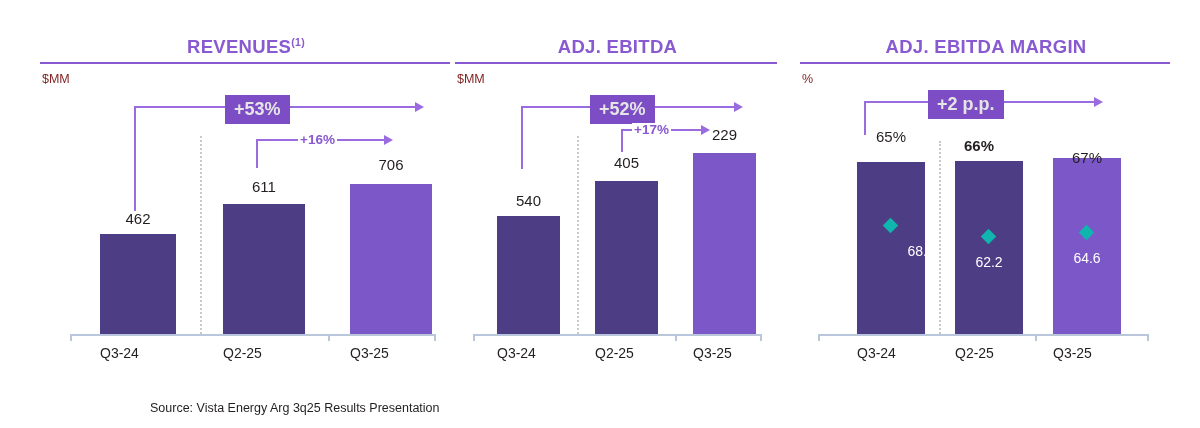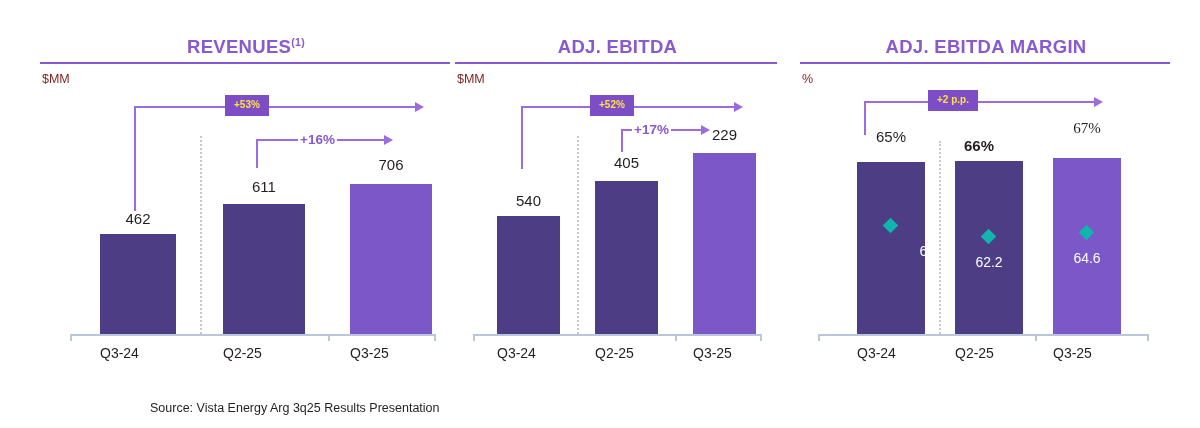--- a/index.html
+++ b/index.html
@@ -91,23 +91,23 @@
   .ann-arrow {
     position: absolute;
     width: 0; height: 0;
     border-top: 5.5px solid transparent;
     border-bottom: 5.5px solid transparent;
     border-left: 9px solid #9b6be0;
   }
   .ann-badge {
     position: absolute;
     background: #7c4dc4;
-    color: #fde047;
-    font-weight: bold;
-    font-size: 10px;
+    color: #e5e5e5;
+    font-weight: bold;
+    font-size: 18px;
     padding: 5px 9px 6px 9px;
     white-space: nowrap;
     line-height: 1;
   }
   .ann-text {
     position: absolute;
     color: #8859d0;
     font-weight: bold;
     font-size: 13.5px;
     white-space: nowrap;
@@ -230,27 +230,27 @@
     <div class="ann-hline" style="left:64px; top:89px; width:232px;"></div>
     <div class="ann-arrow" style="left:294px; top:85px;"></div>
     <div class="ann-badge" style="left:128px; top:78px;">+2 p.p.</div>
 
     <div class="bar dark" style="left:57px; top:150px; width:68px; height:172px;"></div>
     <div class="bar dark" style="left:155px; top:149px; width:68px; height:173px;"></div>
     <div class="bar light" style="left:253px; top:146px; width:68px; height:176px;"></div>
 
     <div class="bar-value" style="left:57px; top:116px; width:68px;">65%</div>
     <div class="bar-value" style="left:145px; top:125px; width:68px;font-weight:bold;">66%</div>
-    <div class="bar-value" style="left:253px; top:108px; width:68px;font-family:Liberation Serif, serif;">67%</div>
+    <div class="bar-value" style="left:253px; top:137px; width:68px;">67%</div>
 
     <div class="diamond" style="left:85px; top:208px;"></div>
     <div class="diamond" style="left:183px; top:219px;"></div>
     <div class="diamond" style="left:281px; top:215px;"></div>
 
-    <div class="inner-value" style="left:69px; top:231px; width:87px;padding-left:41px;">68.4</div>
+    <div class="inner-value" style="left:57px; top:231px; width:87px;padding-left:41px;">68.4</div>
     <div class="inner-value" style="left:155px; top:242px; width:68px;">62.2</div>
     <div class="inner-value" style="left:253px; top:238px; width:68px;">64.6</div>
 
     <div class="divider" style="left:139px; top:129px; height:193px;"></div>
 
     <div class="axis-line" style="left:18px; top:322px; width:330px;"></div>
     <div class="axis-tick" style="left:18px; top:322px;"></div>
     <div class="axis-tick" style="left:235px; top:322px;"></div>
     <div class="axis-tick" style="left:347px; top:322px;"></div>
 

